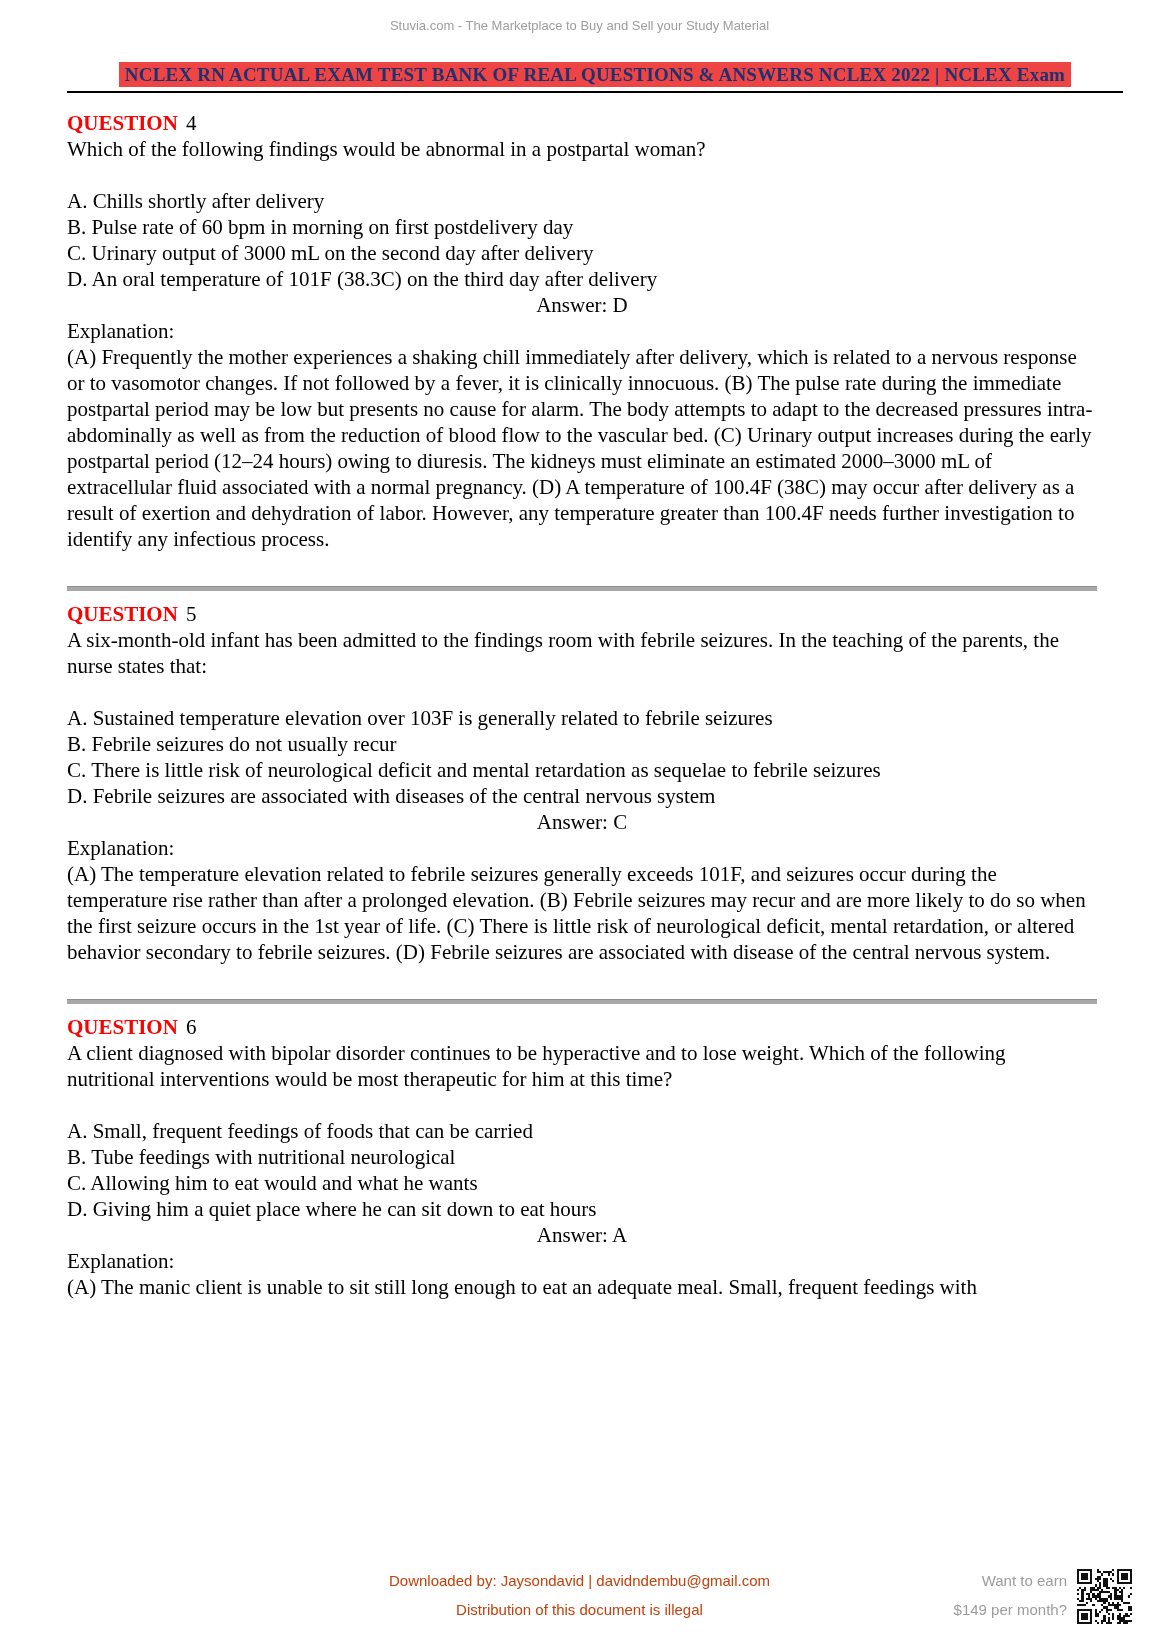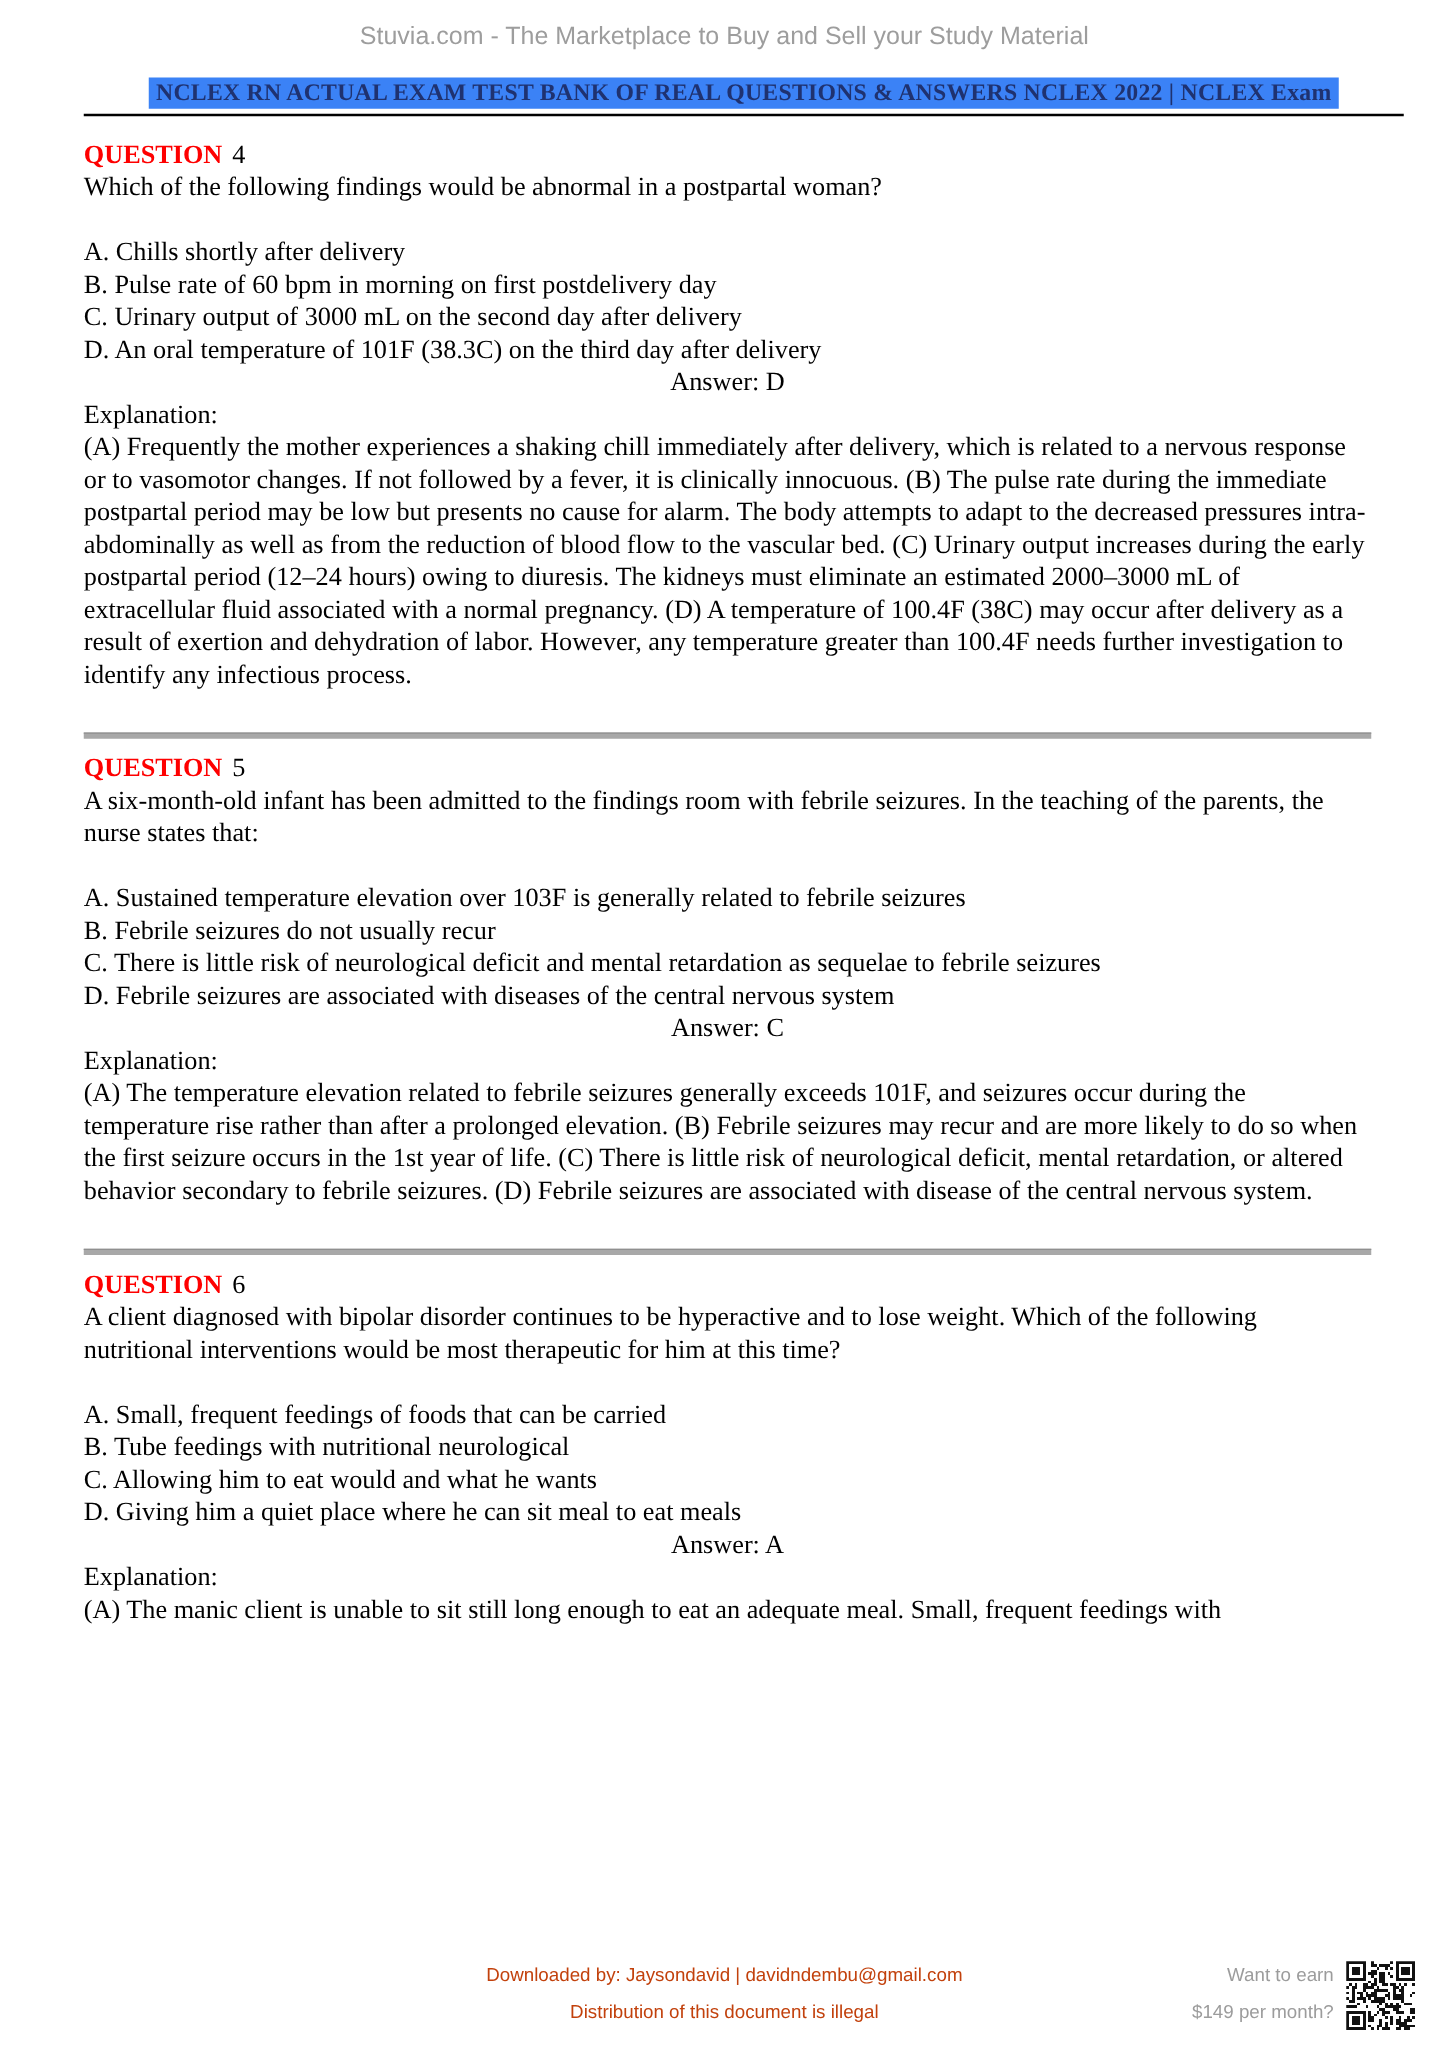--- a/index.html
+++ b/index.html
@@ -10,34 +10,34 @@
     background: #ffffff;
     overflow: hidden;
     font-family: "Liberation Serif", serif;
     color: #000;
   }
   .site-header {
     position: absolute;
     top: 18px; left: 0; right: 0;
     text-align: center;
     font-family: "Liberation Sans", sans-serif;
-    font-size: 20px;
+    font-size: 13px;
     color: #9d9d9d;
   }
   .title-band {
     position: absolute;
     top: 62px; left: 67px;
     width: 1056px;
     text-align: center;
     border-bottom: 2px solid #000;
     padding-bottom: 4px;
   }
   .title-highlight {
     display: inline-block;
-    background: #3b82f6;
+    background: #ef4444;
     color: #1f3270;
     font-weight: bold;
     font-size: 19px;
     line-height: 25px;
     padding: 0 6px;
     letter-spacing: 0.2px;
   }
   .content {
     position: absolute;
     top: 110px; left: 67px;
@@ -133,21 +133,21 @@
 
     <div class="divider"></div>
 
     <section>
       <h2 class="q-heading"><span class="q-word">QUESTION</span><span class="q-num">6</span></h2>
       <p class="q-text">A client diagnosed with bipolar disorder continues to be hyperactive and to lose weight. Which of the following nutritional interventions would be most therapeutic for him at this time?</p>
       <div class="q-options">
         <div class="q-option">A. Small, frequent feedings of foods that can be carried</div>
         <div class="q-option">B. Tube feedings with nutritional neurological</div>
         <div class="q-option">C. Allowing him to eat would and what he wants</div>
-        <div class="q-option">D. Giving him a quiet place where he can sit meal to eat meals</div>
+        <div class="q-option">D. Giving him a quiet place where he can sit down to eat hours</div>
       </div>
       <p class="q-answer">Answer: A</p>
       <p class="q-expl-label">Explanation:</p>
       <p class="q-expl">(A) The manic client is unable to sit still long enough to eat an adequate meal. Small, frequent feedings with</p>
     </section>
 
   </div>
 
   <div class="footer-center">
     <div>Downloaded by: Jaysondavid | davidndembu@gmail.com</div>

